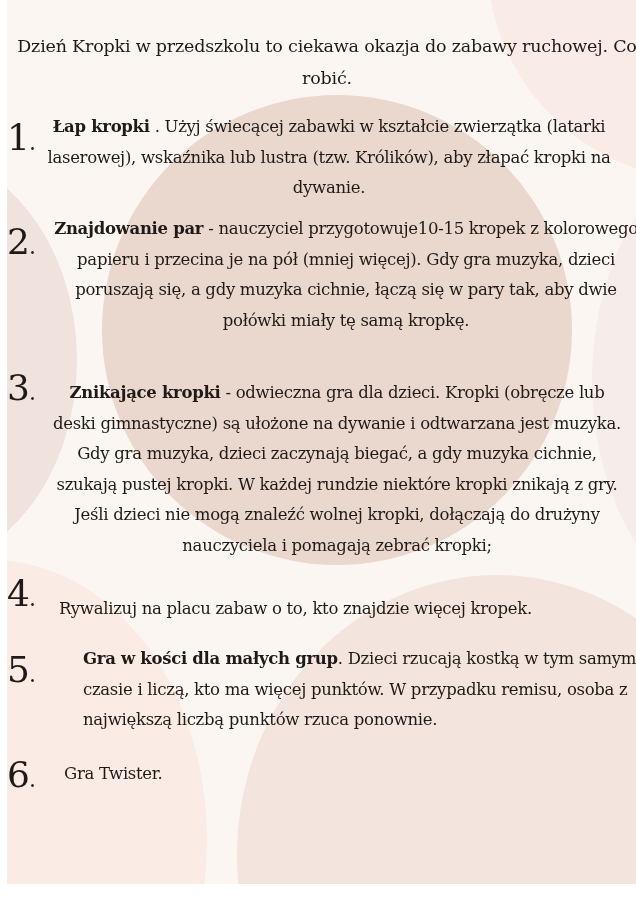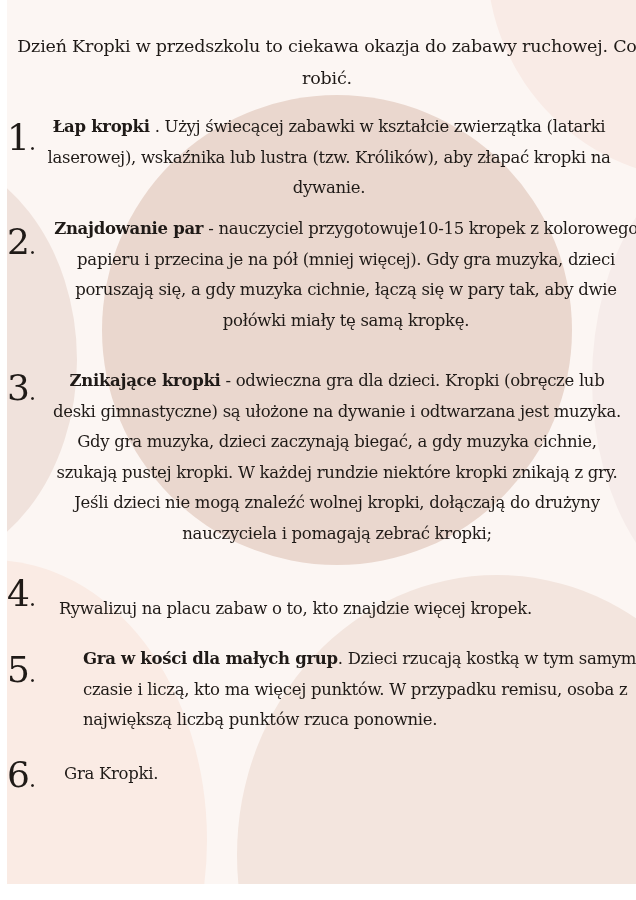--- a/index.html
+++ b/index.html
@@ -117,21 +117,21 @@
 
     <div class="item" style="top:214px;">
       <div class="num" style="top:10px;"><span>2</span><span class="dot">.</span></div>
       <div class="text" style="left:44px; top:0; width:590px;">
         <b>Znajdowanie par</b><span> - </span><span>nauczyciel przygotowuje10-15 kropek z kolorowego papieru i przecina je na pół (mniej więcej). Gdy gra muzyka, dzieci poruszają się, a gdy muzyka cichnie, łączą się w pary tak, aby dwie połówki miały tę samą kropkę.</span>
       </div>
     </div>
 
     <div class="item" style="top:362px;">
       <div class="num" style="top:8px;"><span>3</span><span class="dot">.</span></div>
-      <div class="text" style="left:40px; top:4px; width:580px;text-align:center;">
+      <div class="text" style="left:40px; top:16px; width:580px;text-align:center;">
         <b>Znikające kropki</b><span> - </span><span>odwieczna gra dla dzieci. Kropki (obręcze lub deski gimnastyczne) są ułożone na dywanie i odtwarzana jest muzyka. Gdy gra muzyka, dzieci zaczynają biegać, a gdy muzyka cichnie, szukają pustej kropki. W każdej rundzie niektóre kropki znikają z gry. Jeśli dzieci nie mogą znaleźć wolnej kropki, dołączają do drużyny nauczyciela i pomagają zebrać kropki;</span>
       </div>
     </div>
 
     <div class="item" style="top:574px;">
       <div class="num" style="top:2px;"><span>4</span><span class="dot">.</span></div>
       <div class="text left-align" style="left:52px; top:20px; width:572px;">
         <span>Rywalizuj na placu zabaw o to, kto znajdzie więcej kropek.</span>
       </div>
     </div>
@@ -139,17 +139,17 @@
     <div class="item" style="top:644px;">
       <div class="num" style="top:8px;"><span>5</span><span class="dot">.</span></div>
       <div class="text left-align" style="left:52px; top:0; width:570px;margin-left:24px;">
         <b>Gra w kości dla małych grup</b><span>. </span><span>Dzieci rzucają kostką w tym samym czasie i liczą, kto ma więcej punktów. W przypadku remisu, osoba z największą liczbą punktów rzuca ponownie.</span>
       </div>
     </div>
 
     <div class="item" style="top:757px;">
       <div class="num" style="top:0;"><span>6</span><span class="dot">.</span></div>
       <div class="text left-align" style="left:57px; top:2px; width:500px;">
-        <span>Gra Kropki.</span>
+        <span>Gra Twister.</span>
       </div>
     </div>
   </div>
 </div>
 
 </body></html>

